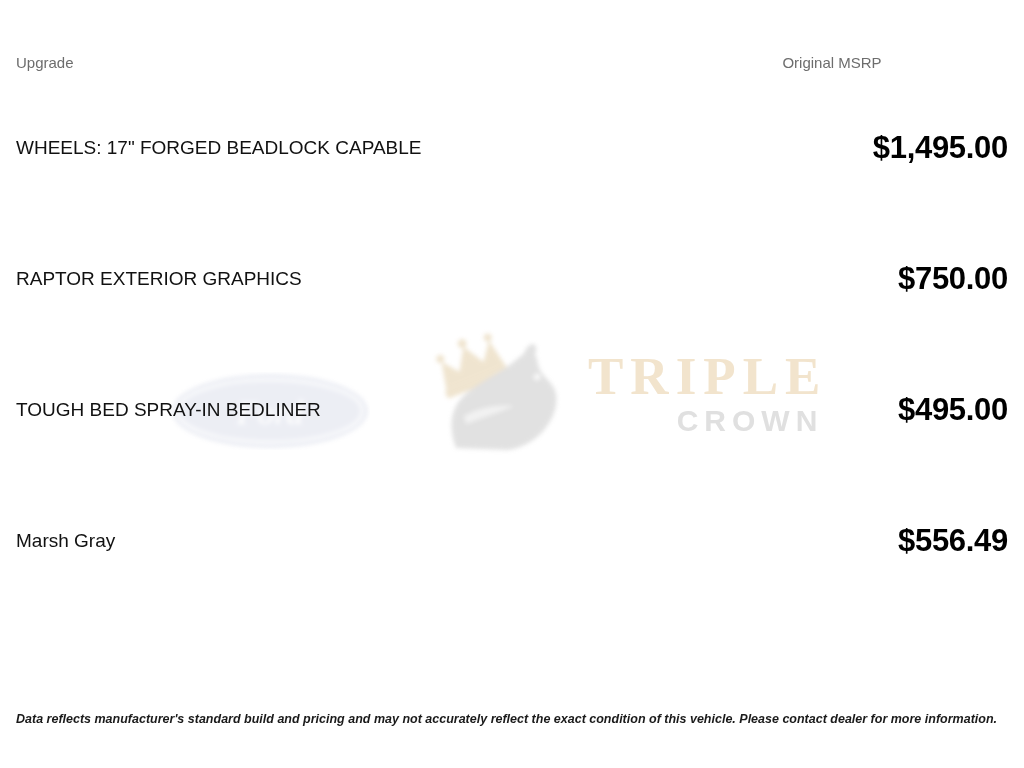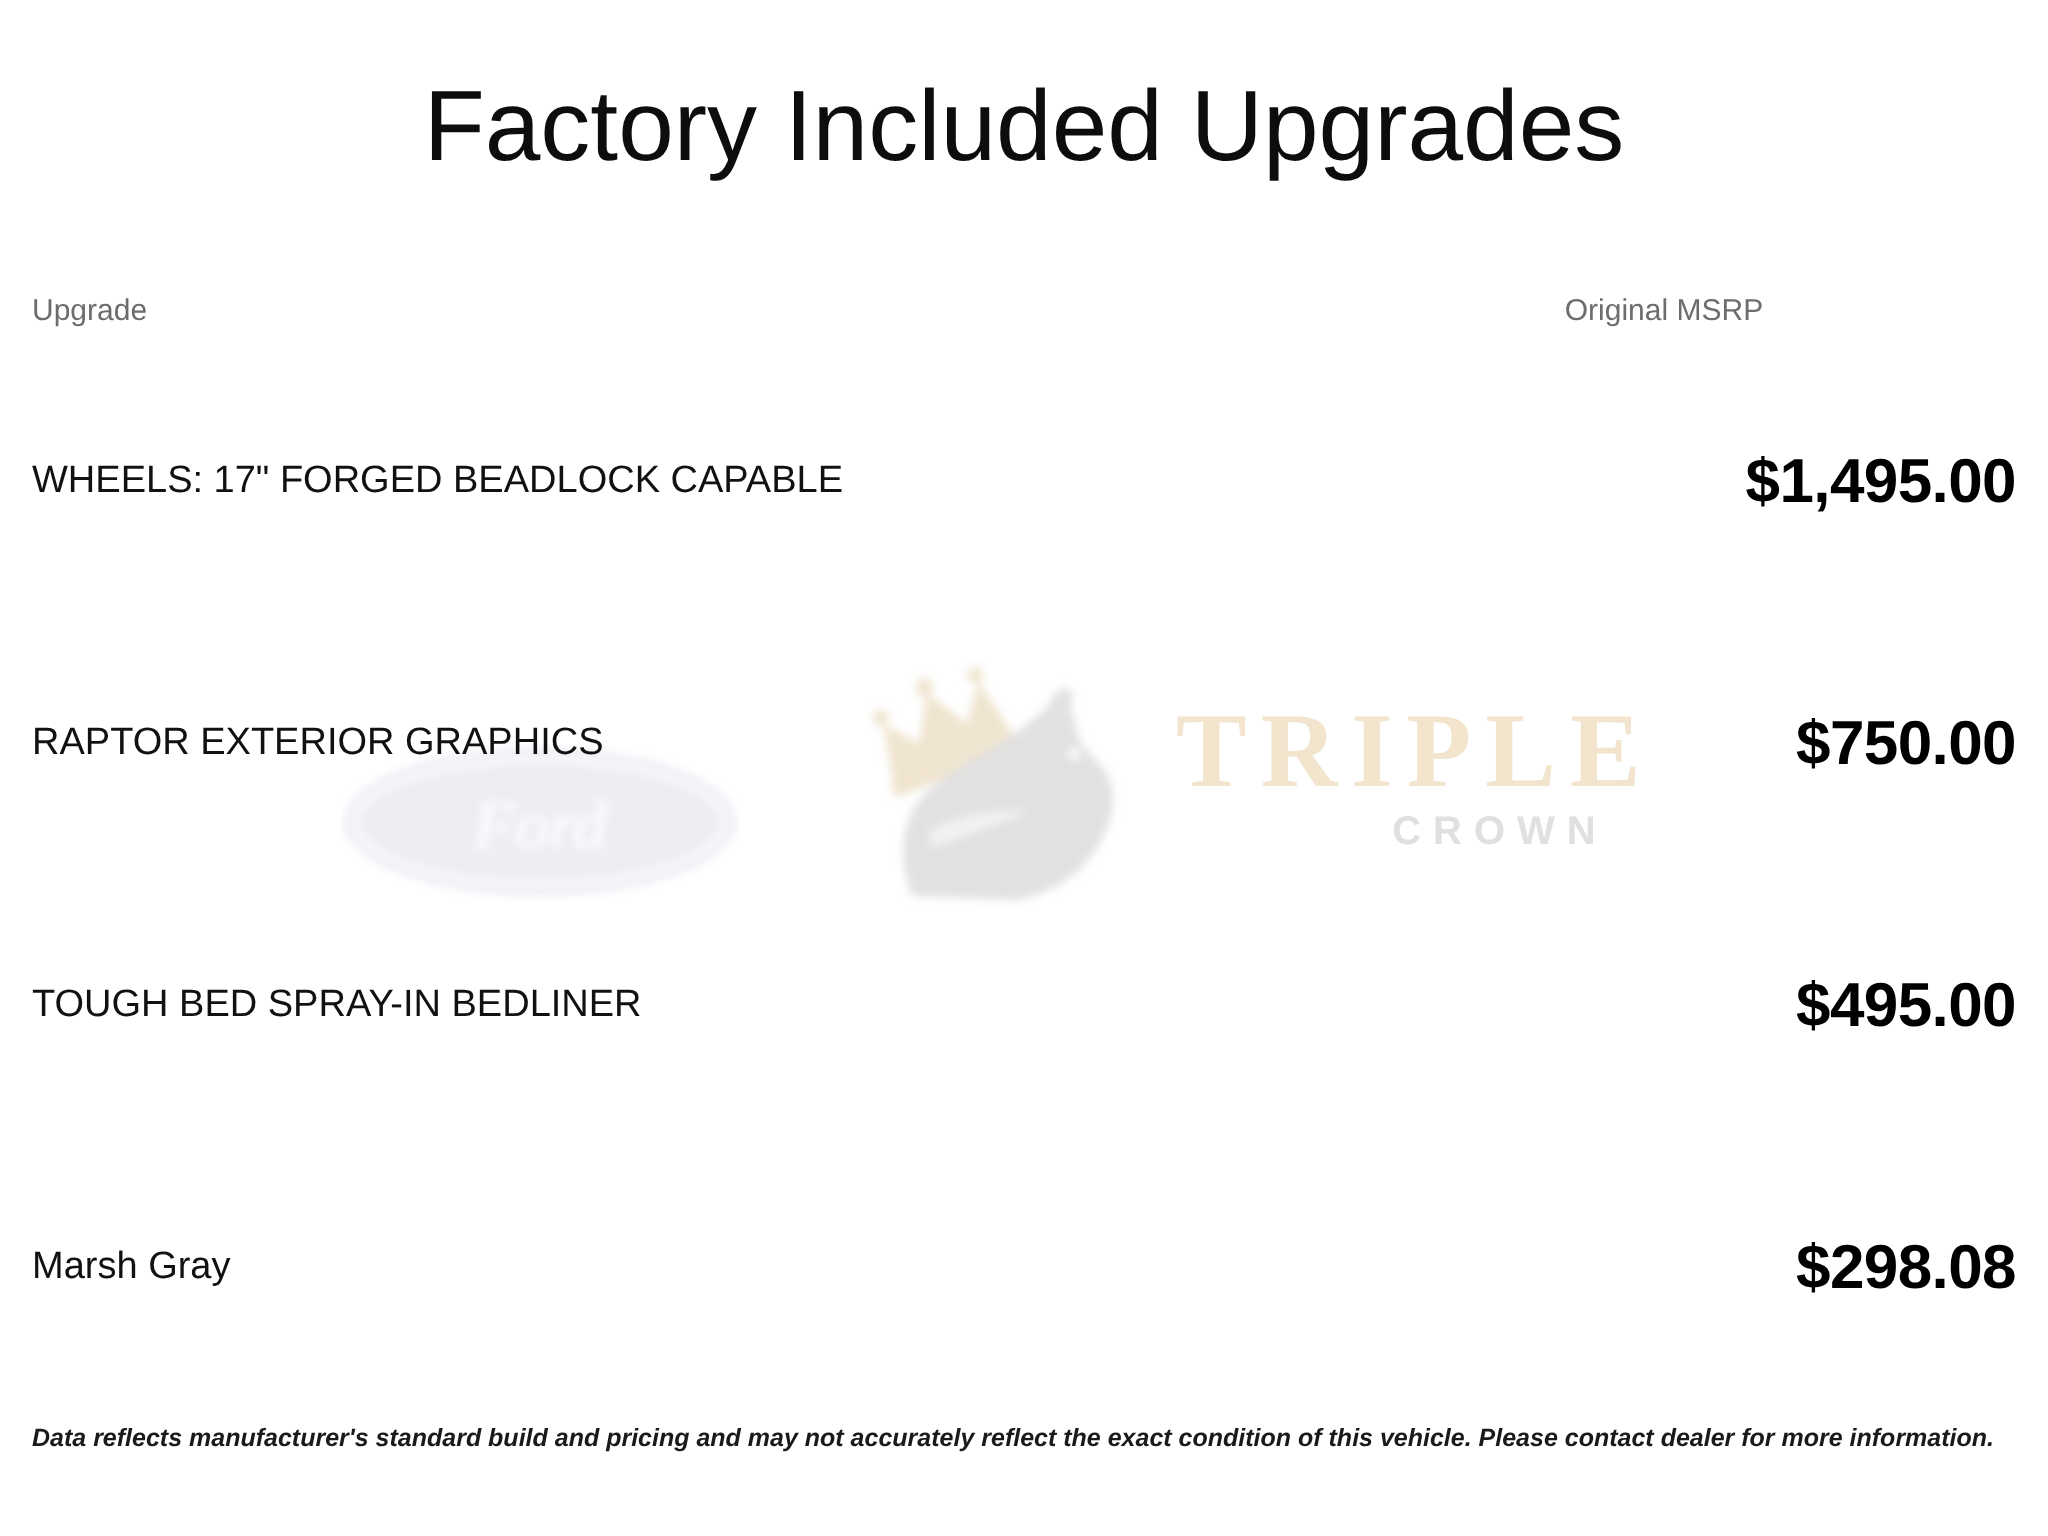--- a/index.html
+++ b/index.html
@@ -56,21 +56,21 @@
     line-height: 1;
     white-space: nowrap;
   }
   .wm-crown-text {
     position: absolute;
     left: 620px;
     top: 86px;
     width: 260px;
     font-family: "Liberation Sans", sans-serif;
     font-weight: 700;
-    font-size: 20px;
+    font-size: 30px;
     letter-spacing: 6px;
     color: #e0e0e0;
     line-height: 1;
     white-space: nowrap;
     text-align: center;
   }
 
   
   .page {
     position: relative;
@@ -208,21 +208,20 @@
     </svg>
   </div>
 
   <div class="wm-triple">TRIPLE</div>
 
   <div class="wm-crown-text">CROWN</div>
 </div>
 
 <div class="page">
 
-  <h1 class="page-title">Factory Included Upgrades</h1>
 
   <div class="table-head-spacer"></div>
 
   <table class="upgrades-table">
     <colgroup>
       <col class="col-name">
       <col class="col-price">
     </colgroup>
     <thead>
       <tr>
@@ -238,19 +237,19 @@
       <tr>
         <td class="cell-name">RAPTOR EXTERIOR GRAPHICS</td>
         <td class="cell-price">$750.00</td>
       </tr>
       <tr>
         <td class="cell-name">TOUGH BED SPRAY-IN BEDLINER</td>
         <td class="cell-price">$495.00</td>
       </tr>
       <tr>
         <td class="cell-name">Marsh Gray</td>
-        <td class="cell-price">$298.08</td>
+        <td class="cell-price">$556.49</td>
       </tr>
     </tbody>
   </table>
 
   <div class="footnote">Data reflects manufacturer's standard build and pricing and may not accurately reflect the exact condition of this vehicle. Please contact dealer for more information.</div>
 </div>
 
 </body></html>

